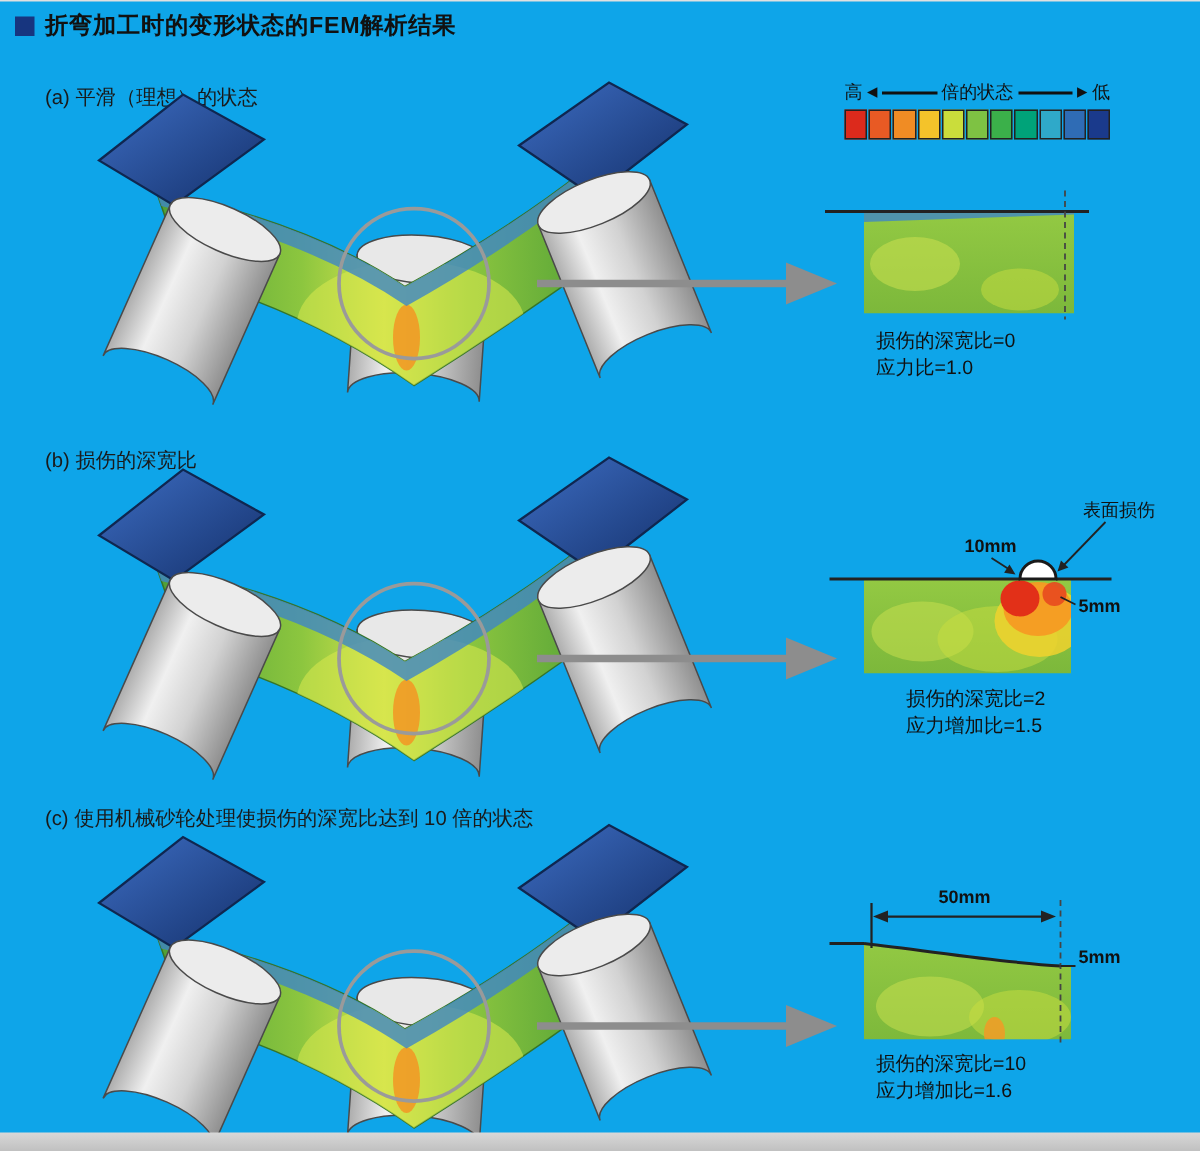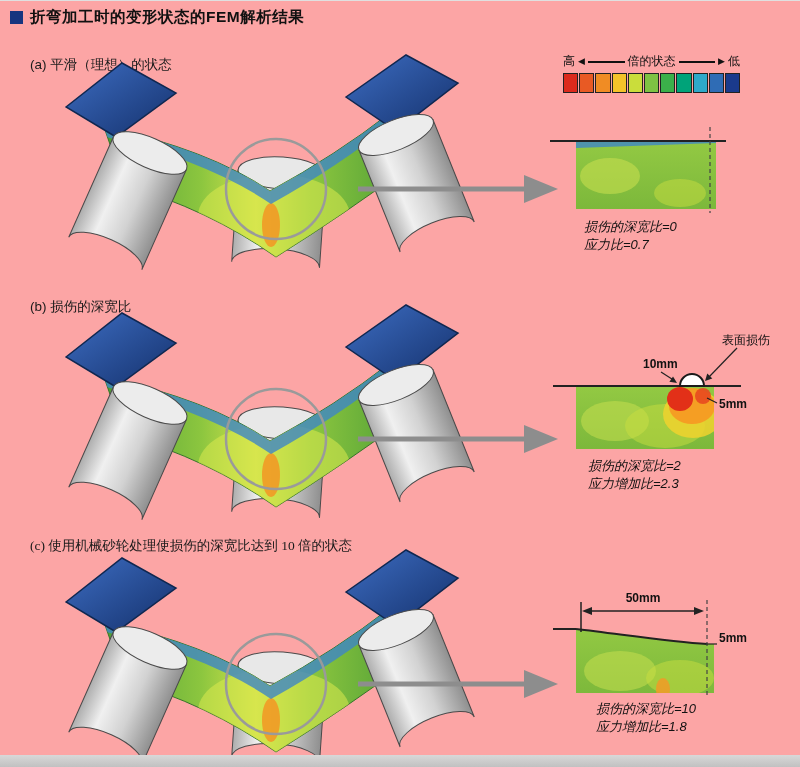--- a/index.html
+++ b/index.html
@@ -1,41 +1,41 @@
 <!DOCTYPE html>
 <html><head>
 <meta charset="utf-8">
 <style>
   html,body{margin:0;padding:0;background:#fff;}
-  .page{position:relative;width:800px;height:767px;background:#fca5a5;overflow:hidden;
+  .page{position:relative;width:800px;height:767px;background:#0ea5e9;overflow:hidden;
         font-family:"Liberation Sans","DejaVu Sans",sans-serif;color:#111;
         border-top:1px solid #e0e0e0;}
   
   .header{position:absolute;left:10px;top:6px;display:flex;align-items:center;gap:7px;}
   .title-square{width:13px;height:13px;background:#17357f;flex:0 0 auto;}
   .page-title{font-size:15.5px;font-weight:bold;margin:0;letter-spacing:.5px;color:#111;}
   
   .section-label{position:absolute;font-size:13.5px;color:#1a1a1a;white-space:nowrap;}
   #label-a{left:30px;top:55px;}
   #label-b{left:30px;top:297px;}
-  #label-c{left:30px;top:536px;font-family:Liberation Serif, serif;}
+  #label-c{left:30px;top:536px;}
   
   .rig-svg{position:absolute;}
   #rig-a{left:58px;top:40px;}
   #rig-b{left:58px;top:290px;}
   #rig-c{left:58px;top:535px;}
   .detail-svg{position:absolute;}
   #detail-a{left:548px;top:120px;}
   #detail-b{left:545px;top:325px;}
   #detail-c{left:545px;top:585px;}
   
-  .caption{position:absolute;font-size:13px;line-height:18px;color:#111;font-style:italic;}
+  .caption{position:absolute;font-size:13px;line-height:18px;color:#111;}
   #cap-a{left:584px;top:217px;}
-  #cap-b{left:588px;top:456px;}
-  #cap-c{left:584px;top:699px;margin-left:12px;}
+  #cap-b{left:604px;top:456px;}
+  #cap-c{left:584px;top:699px;}
   
   .legend{position:absolute;left:563px;top:52px;width:177px;}
   .legend-head{display:flex;align-items:center;gap:3px;font-size:12px;color:#111;margin-bottom:3px;}
   .legend-line{flex:1;height:2px;background:#111;}
   .arr{font-size:9px;line-height:1;}
   .legend-bar{display:flex;gap:1px;}
   .legend-cell{flex:1;height:20px;border:1px solid #222;box-sizing:border-box;}
   
   .footer-strip{position:absolute;left:0;right:0;bottom:0;height:13px;z-index:5;
                 background:linear-gradient(#d8d8d8,#bfbfbf);}
@@ -210,25 +210,25 @@
     <polygon points="37,25 47,21 47,29" fill="#222"></polygon>
     <polygon points="159,25 149,21 149,29" fill="#222"></polygon>
     <text x="98" y="16" font-size="12" font-weight="700" text-anchor="middle">50mm</text>
     <line x1="162" y1="14" x2="162" y2="110" stroke="#444" stroke-width="1.2" stroke-dasharray="4 3"></line>
     <line x1="162" y1="58" x2="172" y2="58" stroke="#222" stroke-width="1.2"></line>
     <text x="174" y="56" font-size="12" font-weight="700">5mm</text>
   </svg>
 
   <div class="caption" id="cap-a">
     <div>损伤的深宽比=0</div>
-    <div>应力比=0.7</div>
+    <div>应力比=1.0</div>
   </div>
   <div class="caption" id="cap-b">
     <div>损伤的深宽比=2</div>
-    <div>应力增加比=2.3</div>
+    <div>应力增加比=1.5</div>
   </div>
   <div class="caption" id="cap-c">
     <div>损伤的深宽比=10</div>
-    <div>应力增加比=1.8</div>
+    <div>应力增加比=1.6</div>
   </div>
 
   <div class="footer-strip"></div>
 </div>
 
 </body></html>

